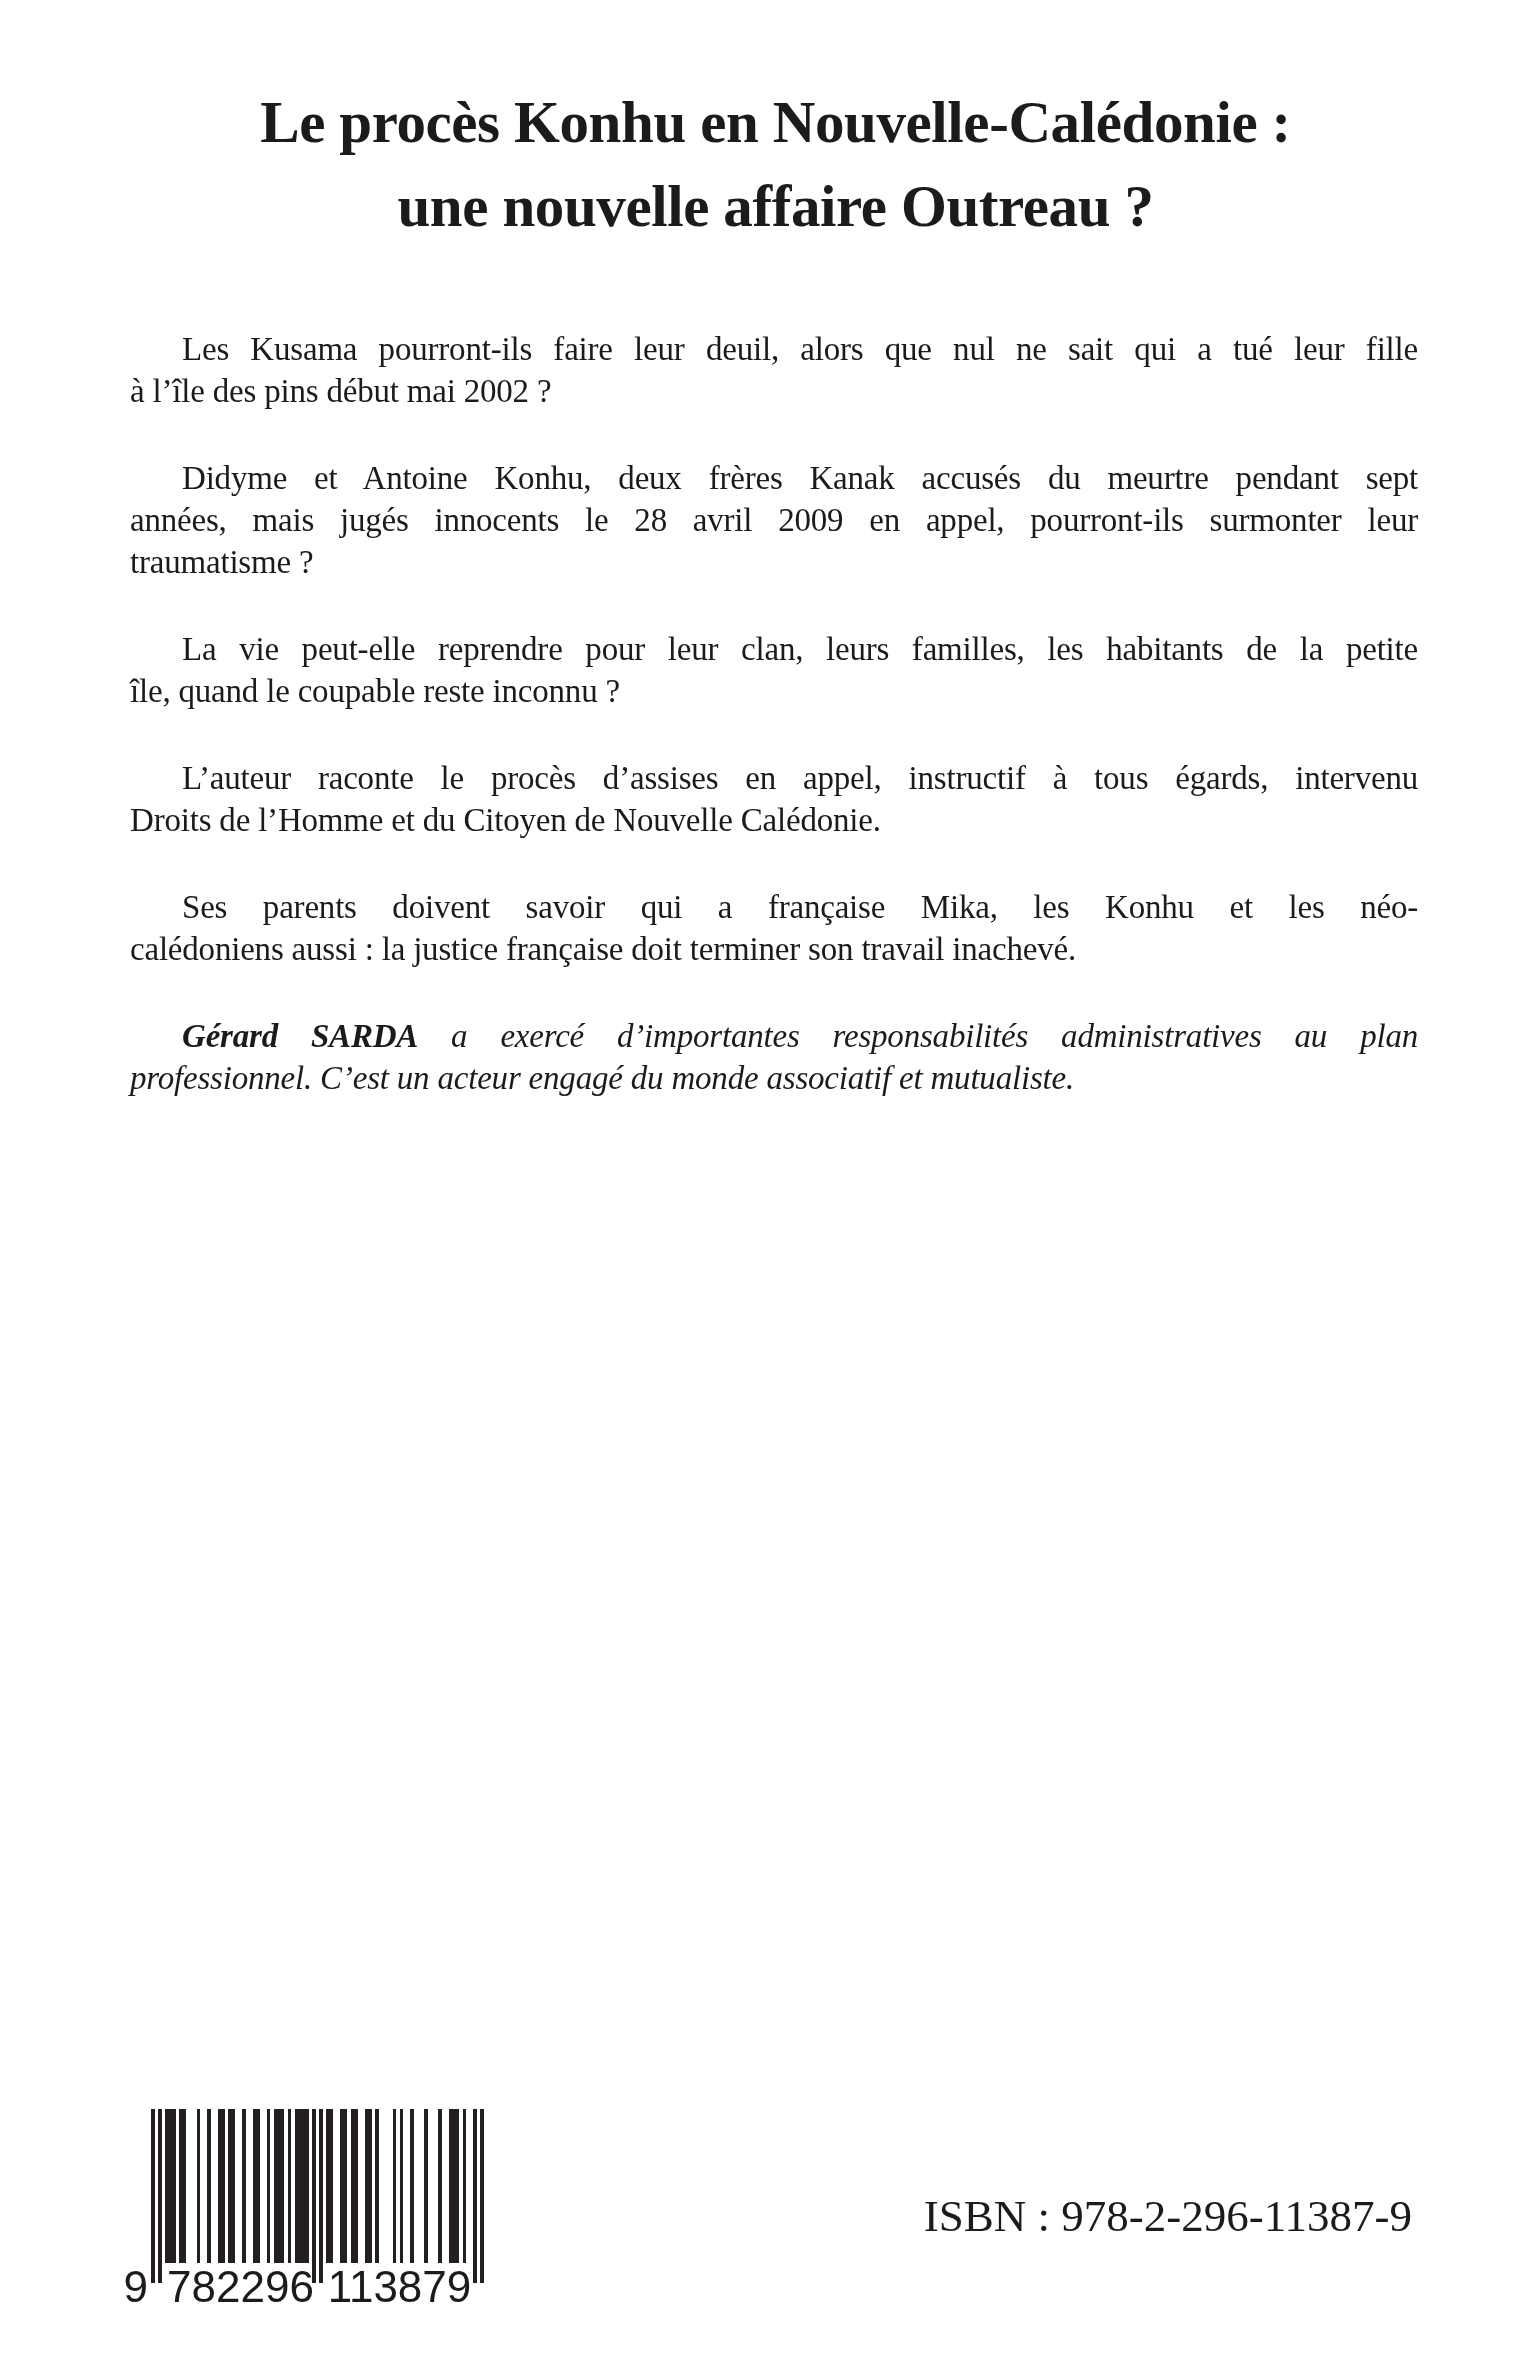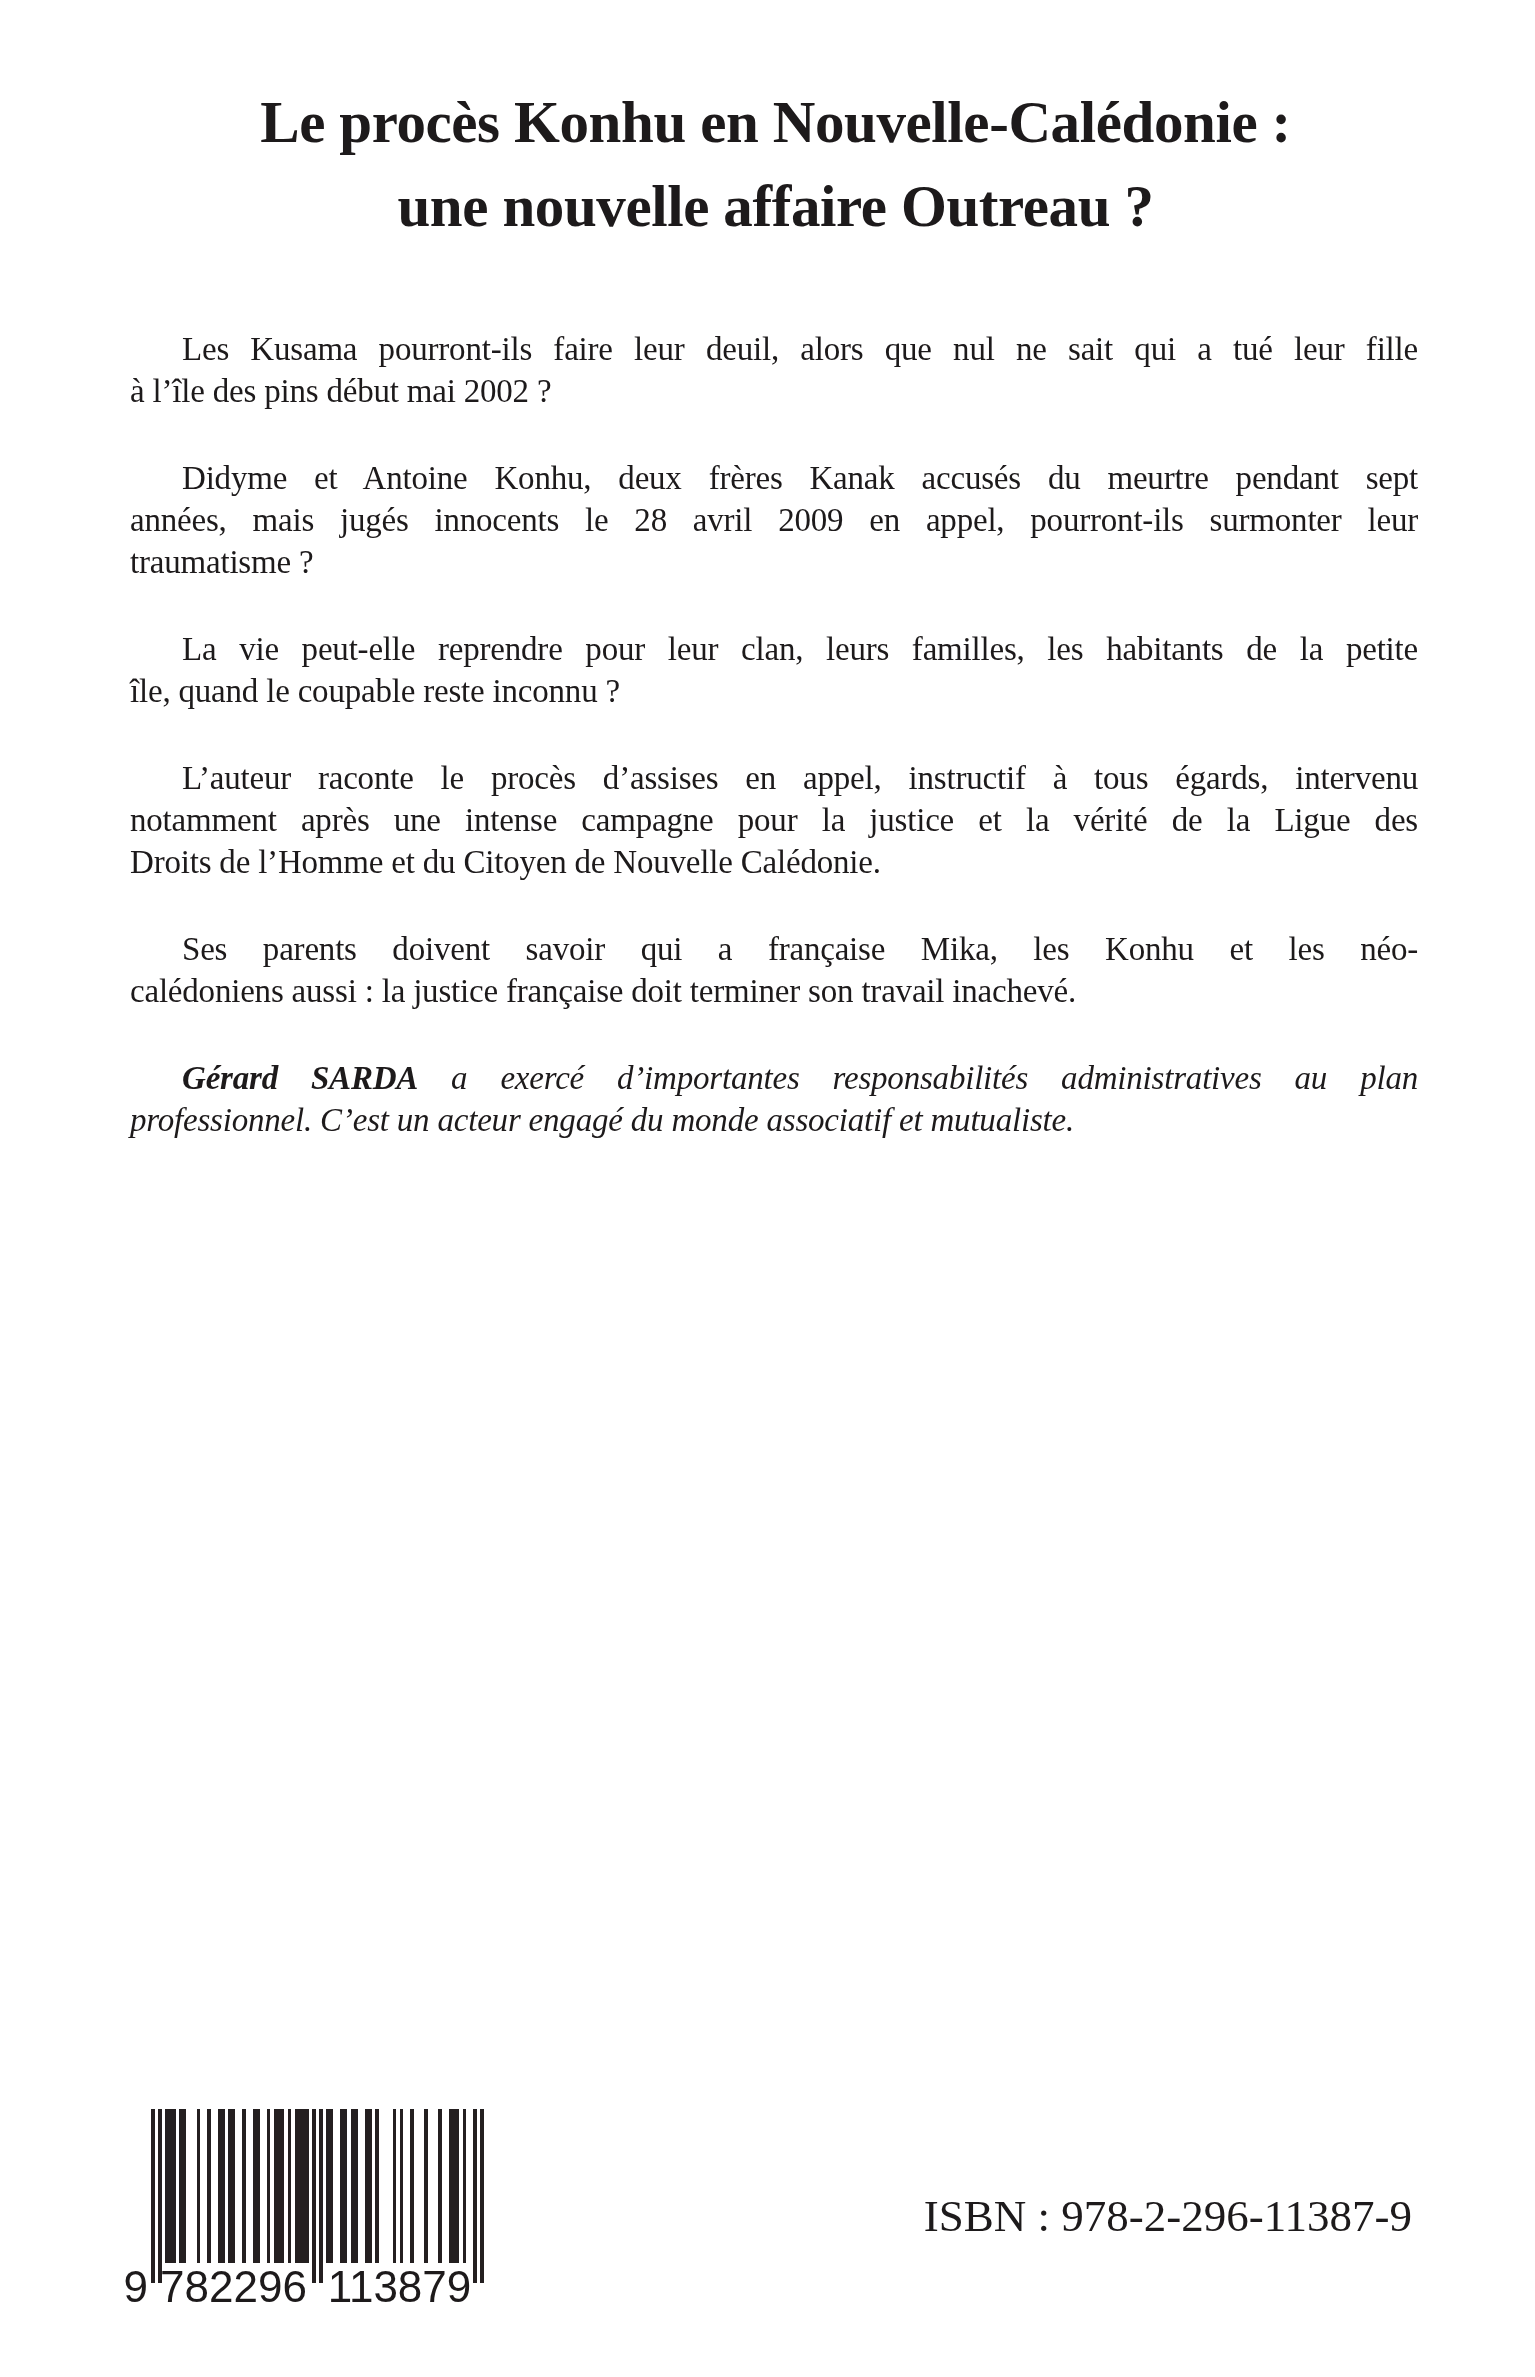--- a/index.html
+++ b/index.html
@@ -53,21 +53,21 @@
   .module.guard.bar { height: 174px; }
   .bc-digit {
     position: absolute;
     top: 154px;
     font-family: "Liberation Sans", sans-serif;
     font-size: 44px;
     line-height: 47px;
     color: #1d1a1b;
   }
   .bc-digit-first { left: -35px; width: 32px; text-align: right; }
-  .bc-digit-left  { left: 8px;  width: 149px; text-align: center; }
+  .bc-digit-left  { left: 15px;  width: 149px; text-align: center; }
   .bc-digit-right { left: 174px; width: 149px; text-align: center; }
   .footer {
     position: absolute;
     top: 2190px;
     right: 123px;
     text-align: right;
     font-size: 45px;
     line-height: 53px;
   }
 </style>
@@ -91,21 +91,20 @@
           <div class="tline first">Didyme et Antoine Konhu, deux frères Kanak accusés du meurtre pendant sept</div>
           <div class="tline">années, mais jugés innocents le 28 avril 2009 en appel, pourront-ils surmonter leur</div>
           <div class="tline last">traumatisme ?</div>
         </div>
         <div class="para">
           <div class="tline first">La vie peut-elle reprendre pour leur clan, leurs familles, les habitants de la petite</div>
           <div class="tline last">île, quand le coupable reste inconnu ?</div>
         </div>
         <div class="para">
           <div class="tline first">L’auteur raconte le procès d’assises en appel, instructif à tous égards, intervenu</div>
-          <div class="tline">notamment après une intense campagne pour la justice et la vérité de la Ligue des</div>
           <div class="tline last">Droits de l’Homme et du Citoyen de Nouvelle Calédonie.</div>
         </div>
         <div class="para">
           <div class="tline first">Ses parents doivent savoir qui a française Mika, les Konhu et les néo-</div>
           <div class="tline last">calédoniens aussi : la justice française doit terminer son travail inachevé.</div>
         </div>
       </div>
 
     <div class="para author-note">
       <div class="tline first">

